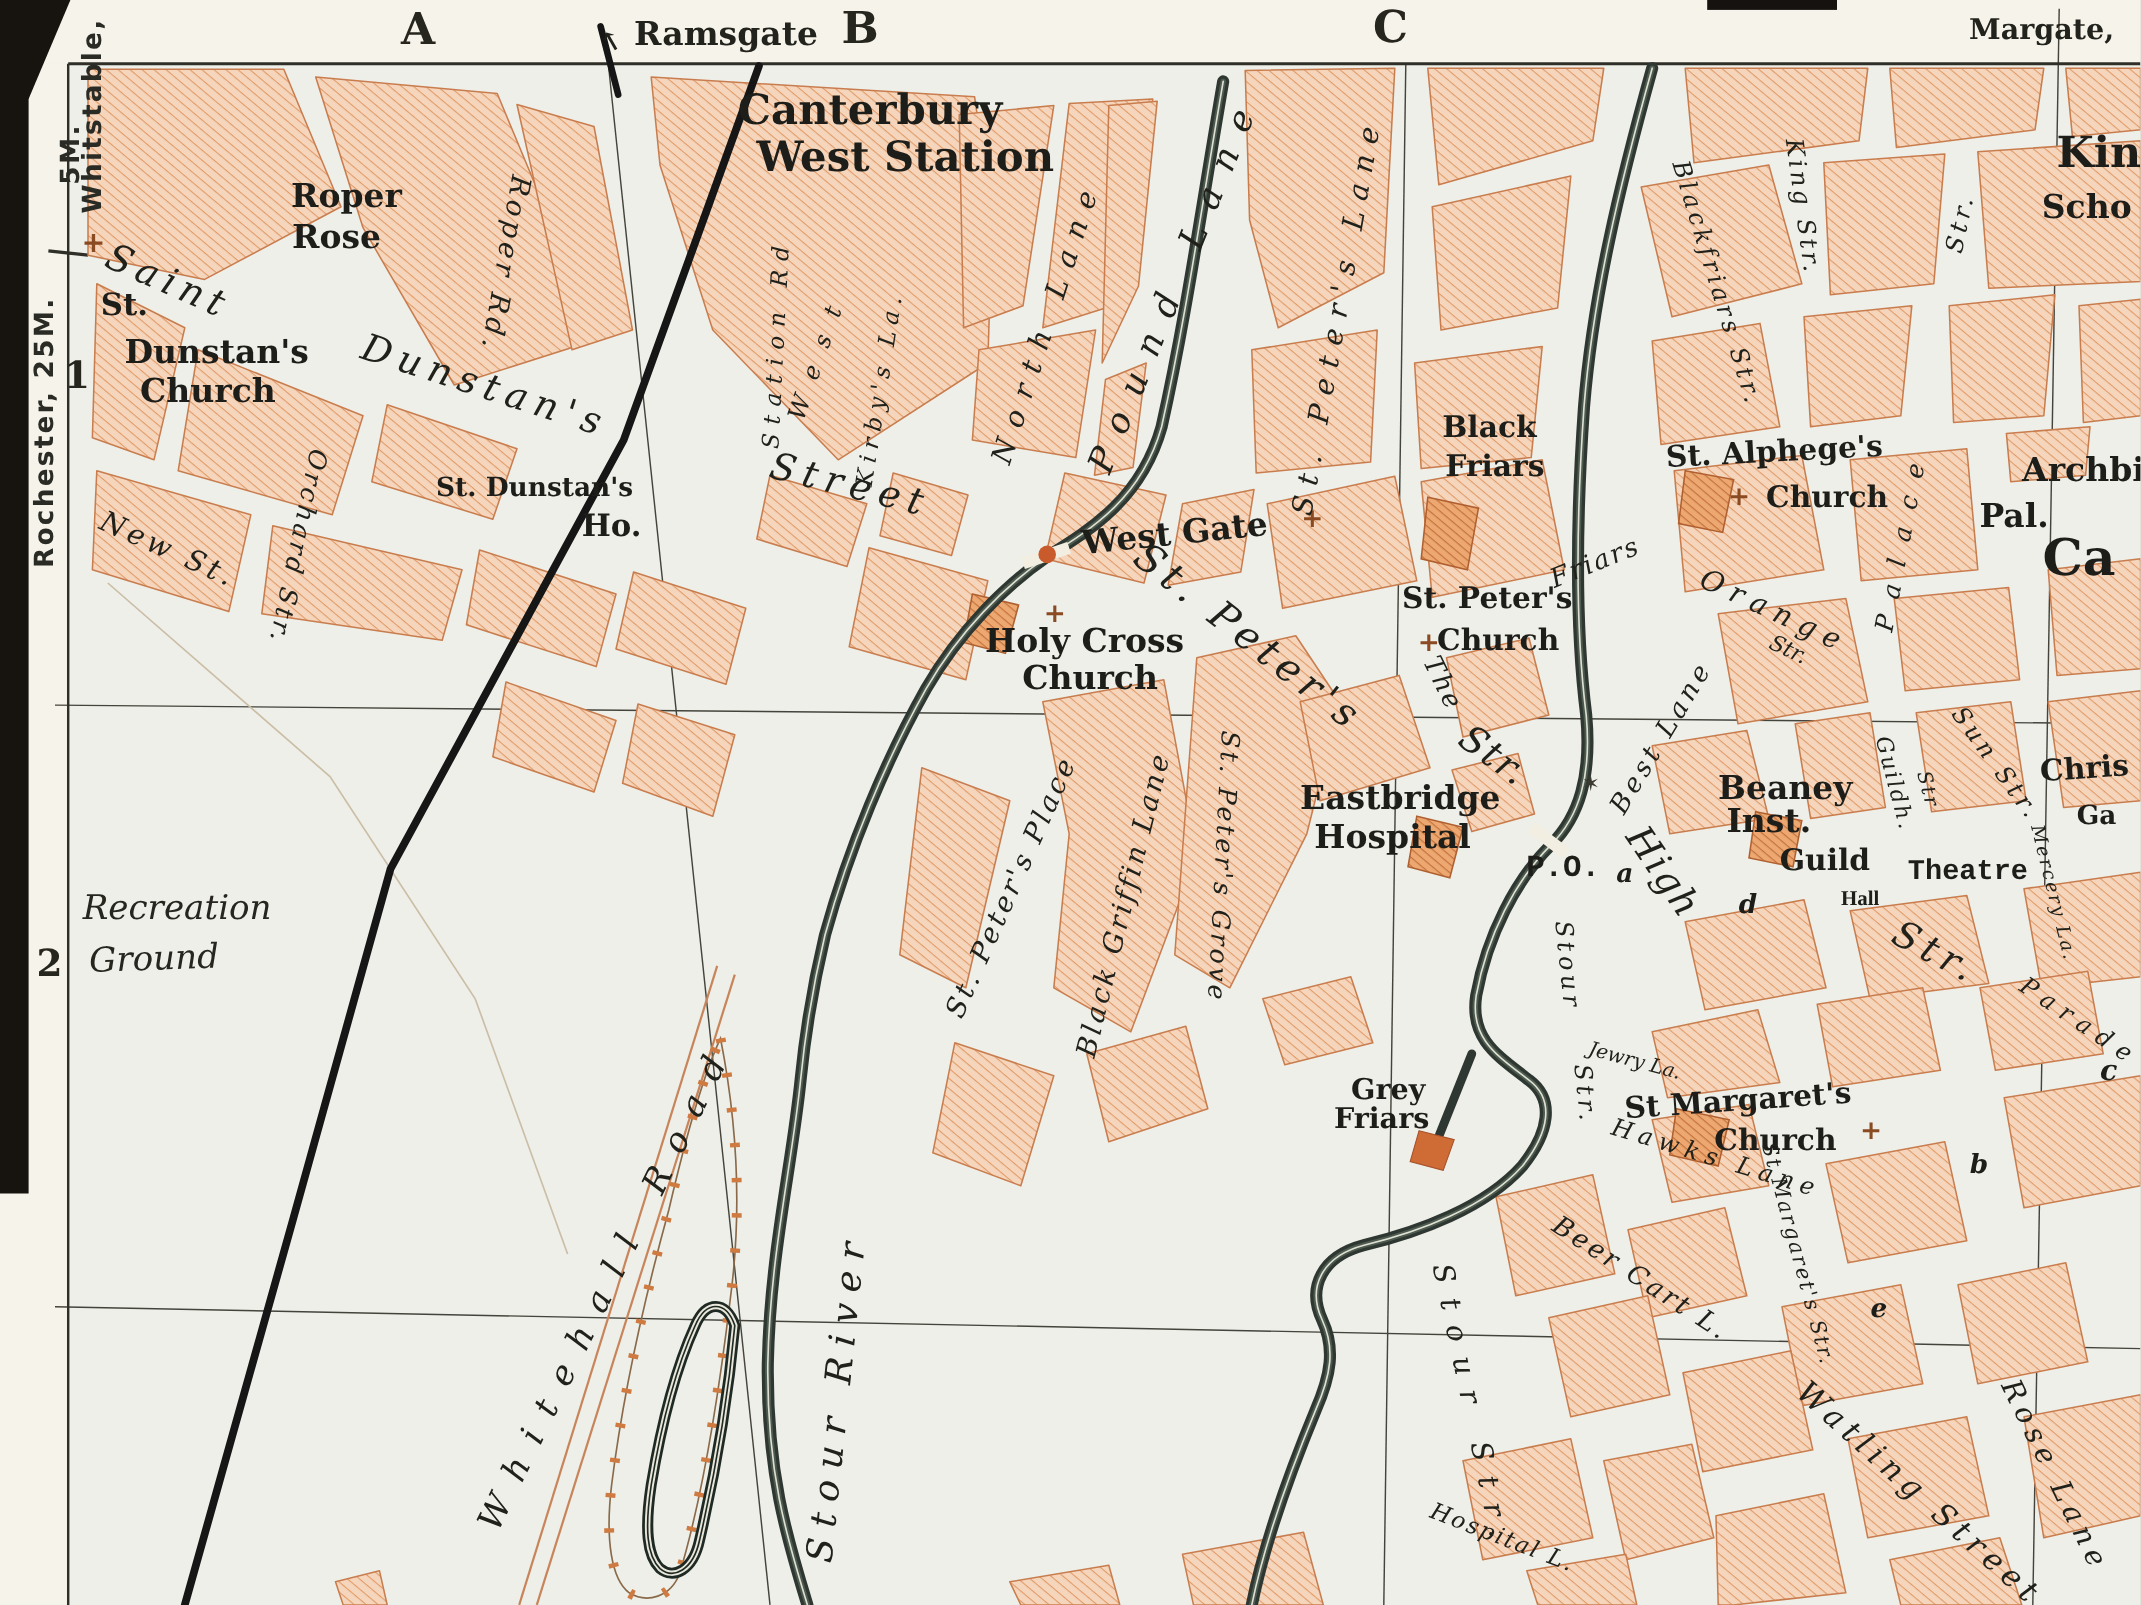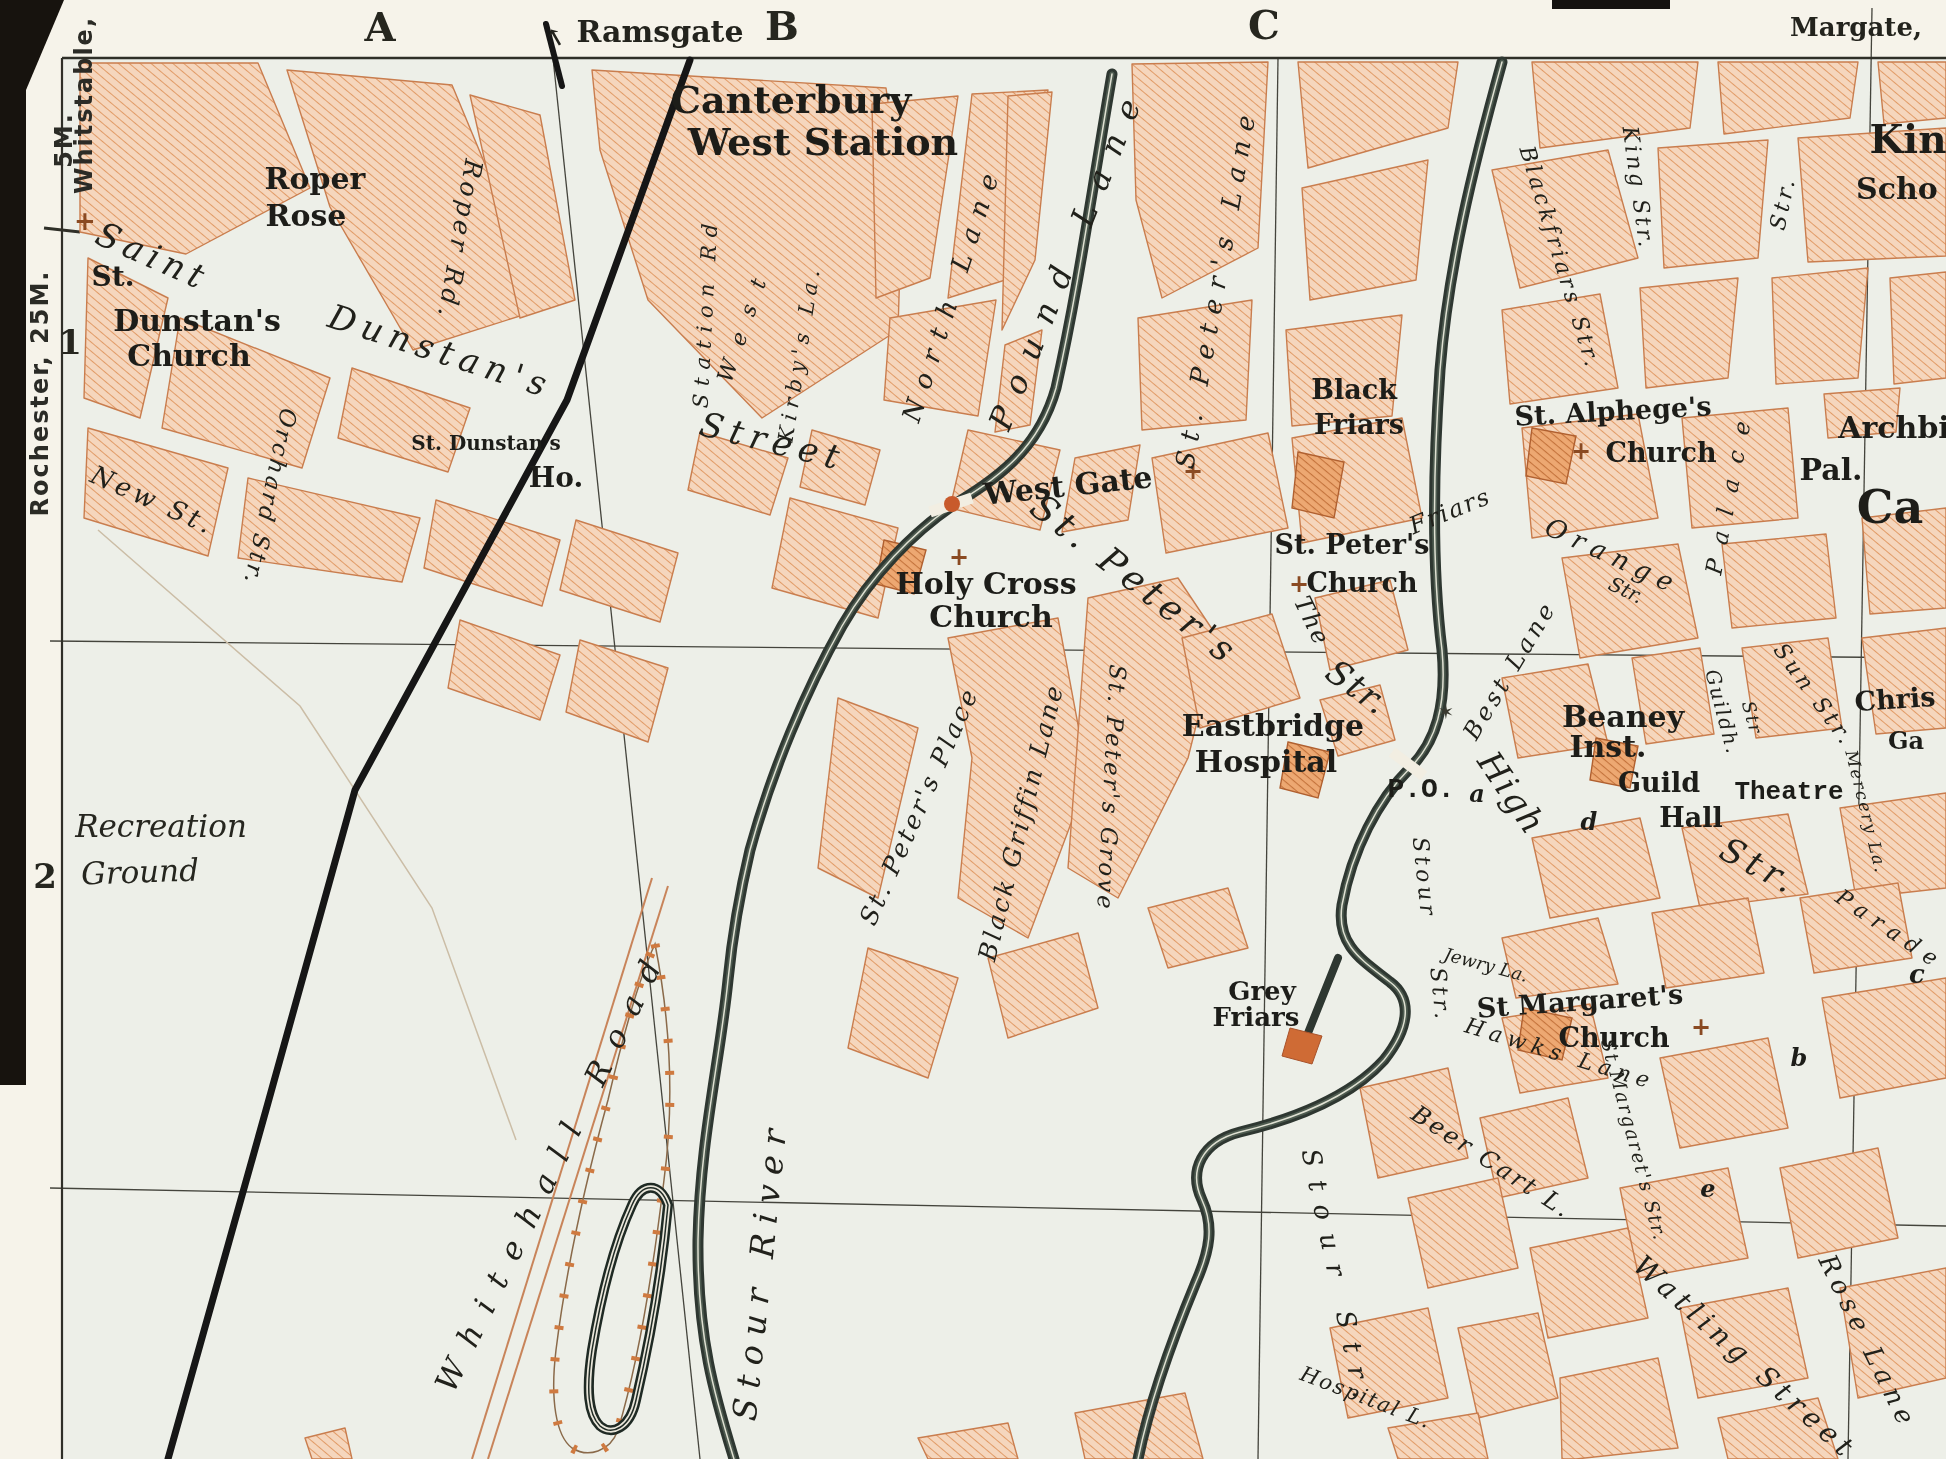--- a/index.html
+++ b/index.html
@@ -207,21 +207,21 @@
       <span class="lbl k-margin" style="left: 40px; top: 393px; font-size: 24px; transform: translate(-50%, -50%) rotate(-90deg);">Rochester, 25M.</span>
       <span class="lbl k-margin" style="left: 84px; top: 105px; font-size: 24px; transform: translate(-50%, -50%) rotate(-90deg);">Whitstable,</span>
       <span class="lbl k-margin" style="left: 64px; top: 140px; font-size: 24px; transform: translate(-50%, -50%) rotate(-90deg);">5M.</span>
       <span class="lbl k-place" style="left: 315px; top: 179px; font-size: 30px; transform: translate(-50%, -50%) rotate(0deg);">Roper</span>
       <span class="lbl k-place" style="left: 306px; top: 216px; font-size: 30px; transform: translate(-50%, -50%) rotate(0deg);">Rose</span>
       <span class="lbl k-place" style="left: 113px; top: 277px; font-size: 28px; transform: translate(-50%, -50%) rotate(0deg);">St.</span>
       <span class="lbl k-place" style="left: 197px; top: 321px; font-size: 30px; transform: translate(-50%, -50%) rotate(0deg);">Dunstan's</span>
       <span class="lbl k-place" style="left: 189px; top: 356px; font-size: 30px; transform: translate(-50%, -50%) rotate(0deg);">Church</span>
       <span class="lbl k-place" style="left: 791px; top: 100px; font-size: 38px; transform: translate(-50%, -50%) rotate(0deg);">Canterbury</span>
       <span class="lbl k-place" style="left: 823px; top: 142px; font-size: 38px; transform: translate(-50%, -50%) rotate(0deg); text-align: right;">West Station</span>
-      <span class="lbl k-place" style="left: 486px; top: 443px; font-size: 20px; transform: translate(-50%, -50%) rotate(0deg);">St. Dunstan's</span>
+      <span class="lbl k-place" style="left: 486px; top: 443px; font-size: 24px; transform: translate(-50%, -50%) rotate(0deg);">St. Dunstan's</span>
       <span class="lbl k-place" style="left: 556px; top: 478px; font-size: 28px; transform: translate(-50%, -50%) rotate(0deg);">Ho.</span>
       <span class="lbl k-place" style="left: 1068px; top: 486px; font-size: 30px; transform: translate(-50%, -50%) rotate(-6deg);">West Gate</span>
       <span class="lbl k-place" style="left: 986px; top: 584px; font-size: 30px; transform: translate(-50%, -50%) rotate(0deg);">Holy Cross</span>
       <span class="lbl k-place" style="left: 991px; top: 617px; font-size: 30px; transform: translate(-50%, -50%) rotate(0deg);">Church</span>
       <span class="lbl k-place" style="left: 1352px; top: 544px; font-size: 27px; transform: translate(-50%, -50%) rotate(0deg);">St. Peter's</span>
       <span class="lbl k-place" style="left: 1362px; top: 582px; font-size: 27px; transform: translate(-50%, -50%) rotate(0deg);">Church</span>
       <span class="lbl k-place" style="left: 1354px; top: 389px; font-size: 27px; transform: translate(-50%, -50%) rotate(0deg);">Black</span>
       <span class="lbl k-place" style="left: 1359px; top: 424px; font-size: 27px; transform: translate(-50%, -50%) rotate(0deg);">Friars</span>
       <span class="lbl k-place" style="left: 1613px; top: 411px; font-size: 27px; transform: translate(-50%, -50%) rotate(-3deg);">St. Alphege's</span>
       <span class="lbl k-place" style="left: 1661px; top: 452px; font-size: 27px; transform: translate(-50%, -50%) rotate(0deg);">Church</span>
@@ -231,21 +231,21 @@
       <span class="lbl k-place" style="left: 1897px; top: 189px; font-size: 30px; transform: translate(-50%, -50%) rotate(0deg);">Scho</span>
       <span class="lbl k-place" style="left: 1890px; top: 507px; font-size: 46px; transform: translate(-50%, -50%) rotate(0deg);">Ca</span>
       <span class="lbl k-place" style="left: 1895px; top: 699px; font-size: 27px; transform: translate(-50%, -50%) rotate(-4deg);">Chris</span>
       <span class="lbl k-place" style="left: 1906px; top: 741px; font-size: 24px; transform: translate(-50%, -50%) rotate(0deg);">Ga</span>
       <span class="lbl k-place" style="left: 1273px; top: 726px; font-size: 30px; transform: translate(-50%, -50%) rotate(0deg);">Eastbridge</span>
       <span class="lbl k-place" style="left: 1266px; top: 762px; font-size: 30px; transform: translate(-50%, -50%) rotate(0deg);">Hospital</span>
       <span class="lbl k-place" style="left: 1421px; top: 790px; font-size: 28px; transform: translate(-50%, -50%) rotate(0deg); font-family: Liberation Mono, monospace;">P.O.</span>
       <span class="lbl k-place" style="left: 1623px; top: 717px; font-size: 30px; transform: translate(-50%, -50%) rotate(0deg);">Beaney</span>
       <span class="lbl k-place" style="left: 1608px; top: 747px; font-size: 30px; transform: translate(-50%, -50%) rotate(0deg);">Inst.</span>
       <span class="lbl k-place" style="left: 1659px; top: 782px; font-size: 27px; transform: translate(-50%, -50%) rotate(0deg);">Guild</span>
-      <span class="lbl k-place" style="left: 1691px; top: 817px; font-size: 27px; transform: translate(-50%, -50%) rotate(0deg);">Hall</span>
+      <span class="lbl k-place" style="left: 1691px; top: 817px; font-size: 19px; transform: translate(-50%, -50%) rotate(0deg); font-family: Liberation Serif, serif;">Hall</span>
       <span class="lbl k-place" style="left: 1789px; top: 792px; font-size: 26px; transform: translate(-50%, -50%) rotate(0deg); font-family: Liberation Mono, monospace;">Theatre</span>
       <span class="lbl k-place" style="left: 1262px; top: 991px; font-size: 26px; transform: translate(-50%, -50%) rotate(0deg);">Grey</span>
       <span class="lbl k-place" style="left: 1256px; top: 1017px; font-size: 26px; transform: translate(-50%, -50%) rotate(0deg);">Friars</span>
       <span class="lbl k-place" style="left: 1580px; top: 1001px; font-size: 27px; transform: translate(-50%, -50%) rotate(-4deg);">St Margaret's</span>
       <span class="lbl k-place" style="left: 1614px; top: 1037px; font-size: 27px; transform: translate(-50%, -50%) rotate(0deg);">Church</span>
       <span class="lbl k-placei" style="left: 161px; top: 826px; font-size: 31px; transform: translate(-50%, -50%) rotate(0deg);">Recreation</span>
       <span class="lbl k-placei" style="left: 140px; top: 872px; font-size: 31px; transform: translate(-50%, -50%) rotate(-2deg);">Ground</span>
       <span class="lbl k-marker" style="left: 1477px; top: 794px; font-size: 24px; transform: translate(-50%, -50%) rotate(0deg);">a</span>
       <span class="lbl k-marker" style="left: 1589px; top: 822px; font-size: 24px; transform: translate(-50%, -50%) rotate(0deg);">d</span>
       <span class="lbl k-marker" style="left: 1799px; top: 1058px; font-size: 24px; transform: translate(-50%, -50%) rotate(0deg);">b</span>

